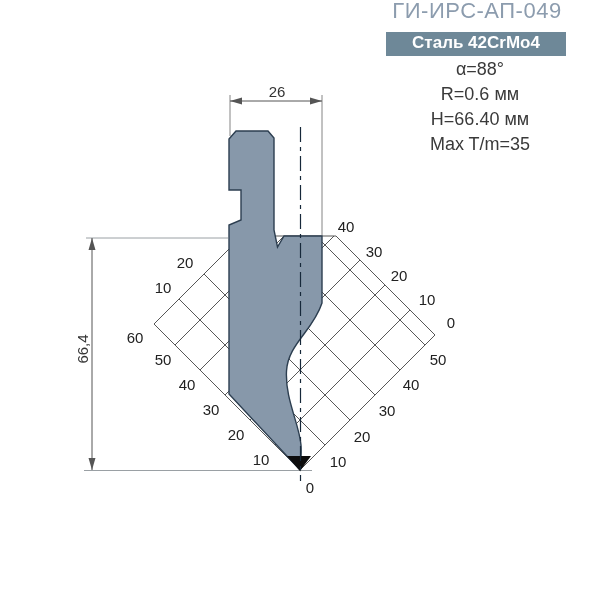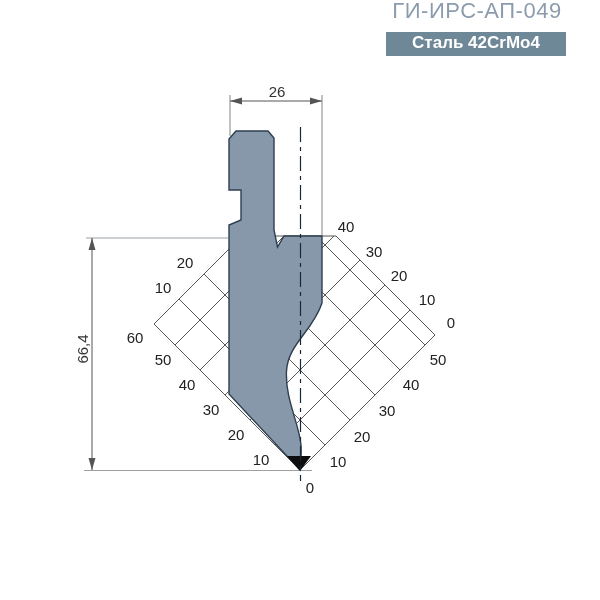--- a/index.html
+++ b/index.html
@@ -16,20 +16,26 @@
   .gl{font-family:"Liberation Sans",sans-serif;font-size:15px;fill:#222222;}
   .dimt{font-family:"Liberation Sans",sans-serif;font-size:15px;fill:#333333;}
 </style>
 </head>
 <body>
 
 <div id="stage">
 
   <div class="title">ГИ-ИРС-АП-049</div>
   <div class="badge">Сталь 42CrMo4</div>
+  <div class="specs">
+    <div>α=88°</div>
+    <div>R=0.6 мм</div>
+    <div>H=66.40 мм</div>
+    <div>Max T/m=35</div>
+  </div>
 
   <svg id="drawing-svg" width="600" height="600" viewBox="0 0 600 600">
     <defs>
       <clipPath id="gridClip">
         <polygon points="242,236 336,236 435,335 300,470 154,324"></polygon>
       </clipPath>
     </defs>
 
     <line x1="86" y1="238" x2="228" y2="238" stroke="#9aa0a4" stroke-width="1"></line>
     <line x1="84" y1="470.5" x2="312" y2="470.5" stroke="#9aa0a4" stroke-width="1"></line>

